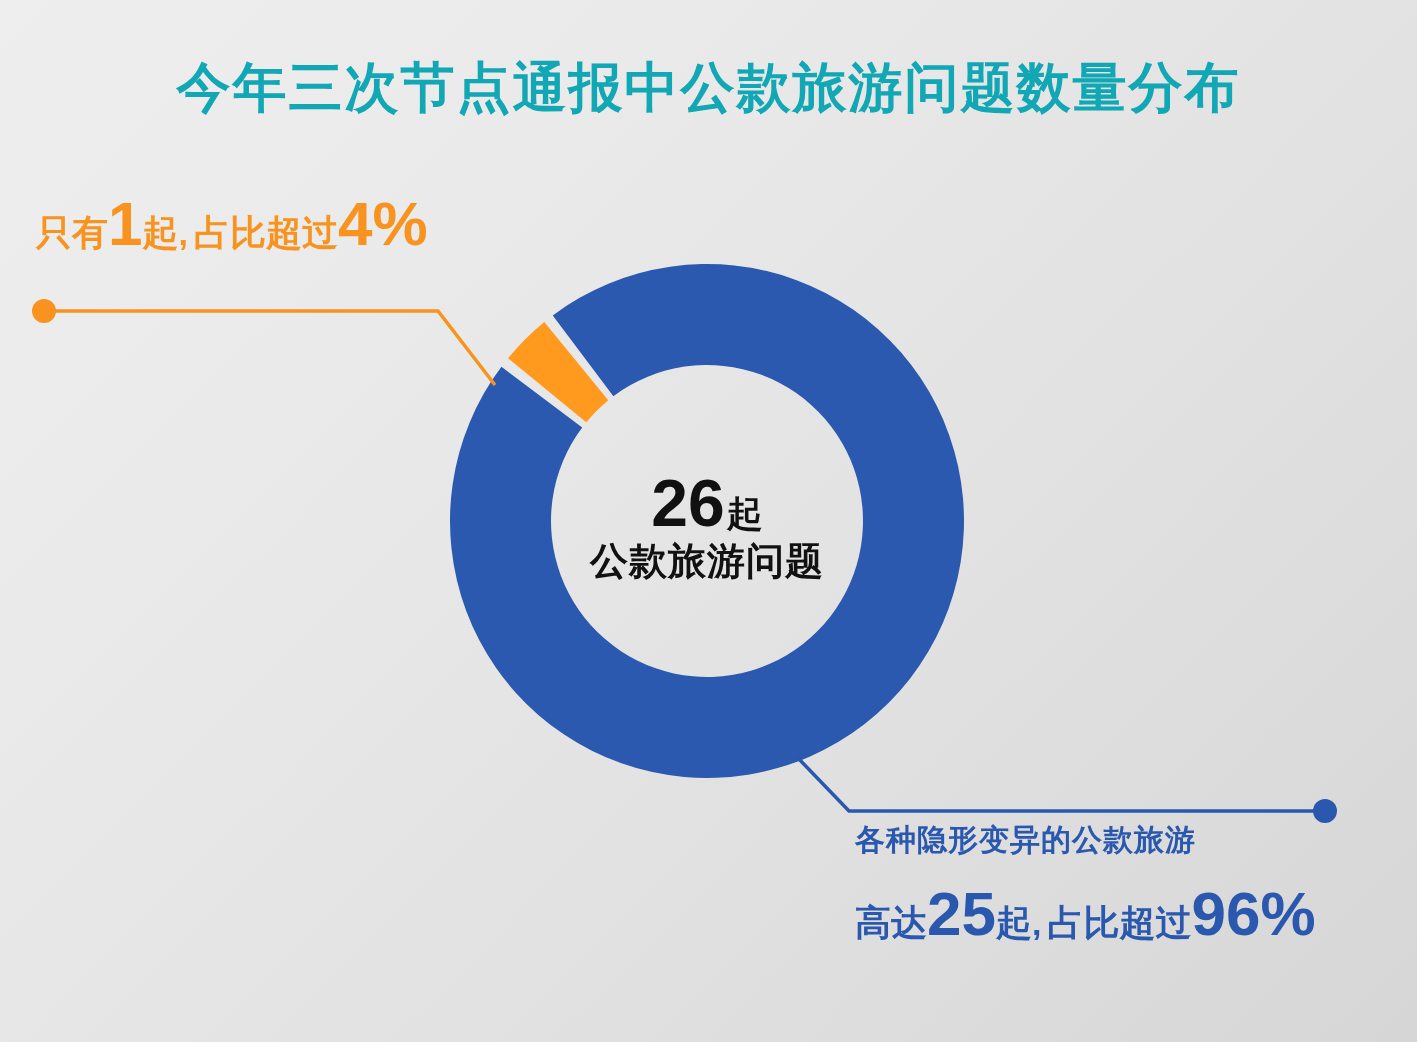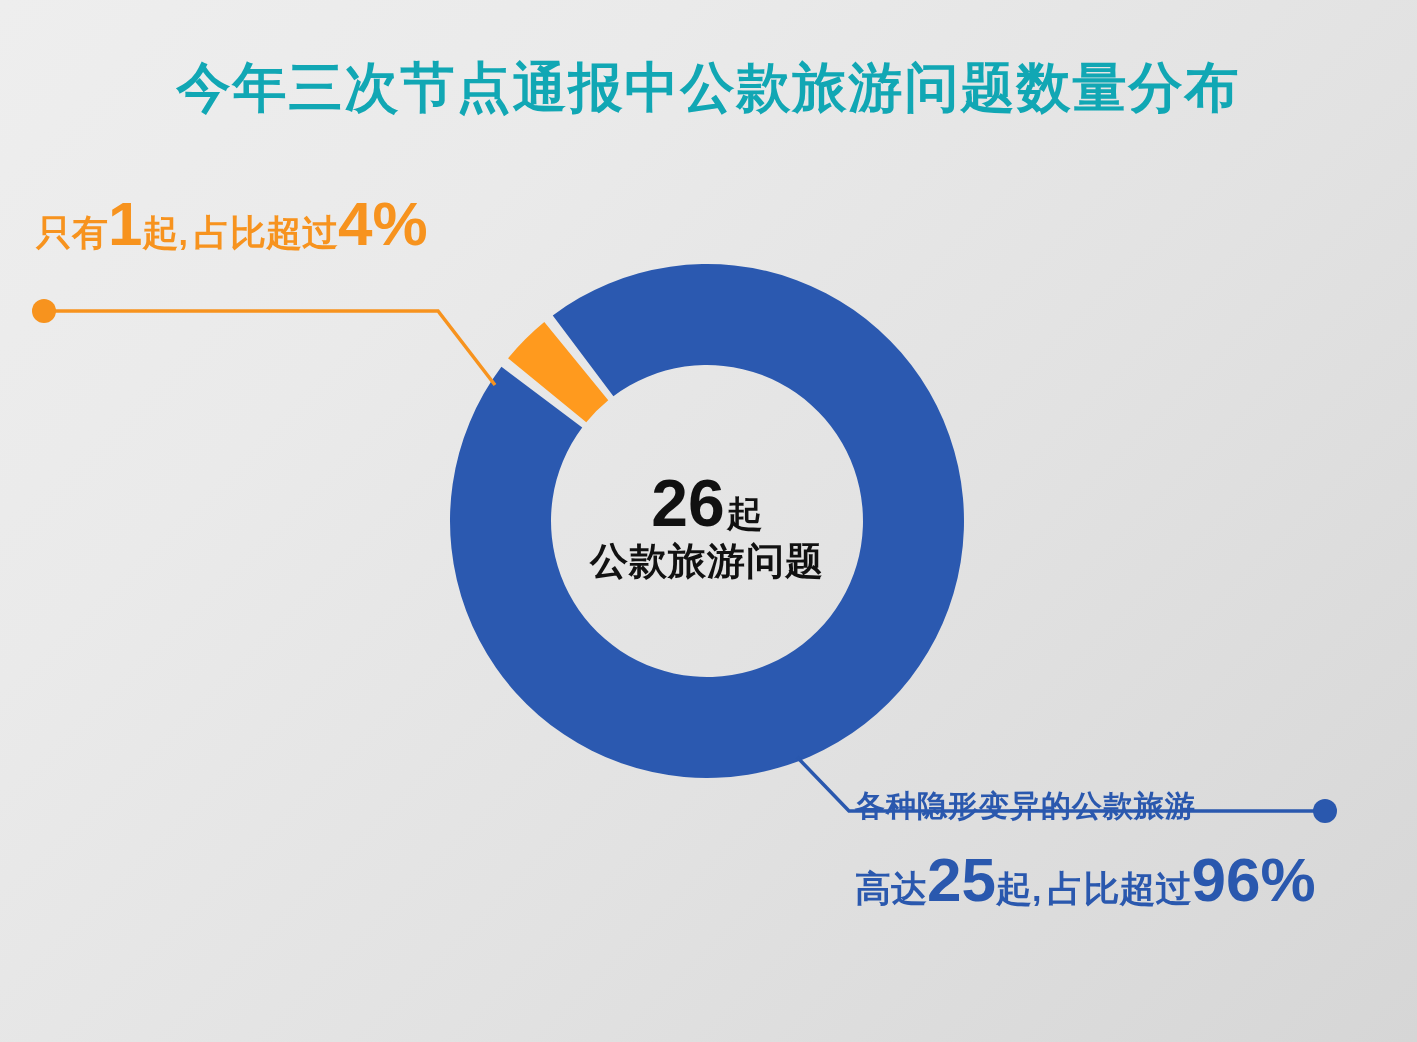--- a/index.html
+++ b/index.html
@@ -99,21 +99,21 @@
   .callout-stat .big {
     font-size: 62px;
     line-height: 0.9;
   }
   .callout-stat .sep {
     font-size: 34px;
     margin-right: 6px;
   }
 
   .callout-orange { color: #f7931e; left: 36px; top: 168px; }
-  .callout-blue   { color: #2a58ae; left: 855px; top: 788px; text-align: left; }
+  .callout-blue   { color: #2a58ae; left: 855px; top: 822px; text-align: left; }
   .callout-blue .callout-stat { justify-content: center; }
 </style>
 </head>
 <body>
 
 <div class="stage">
 
   <div class="title">今年三次节点通报中公款旅游问题数量分布</div>
 
   <svg class="chart-svg" viewBox="0 0 1417 1042">

